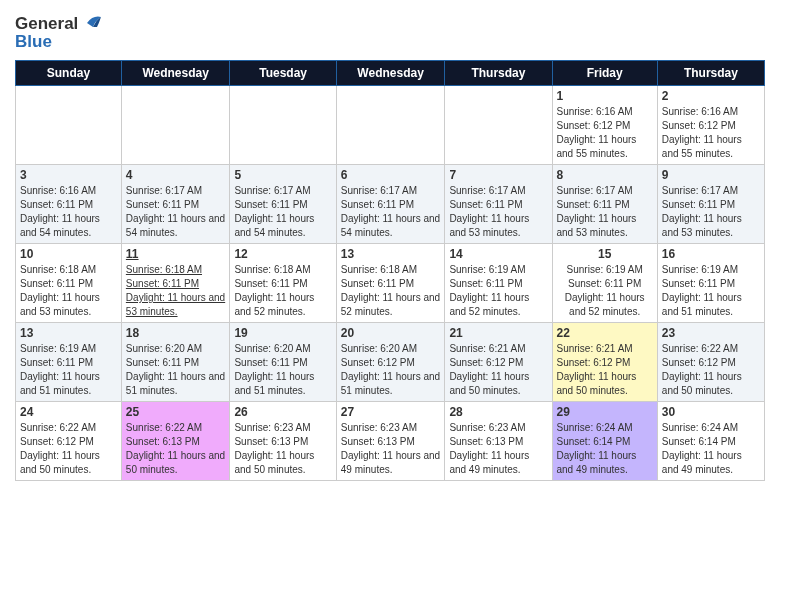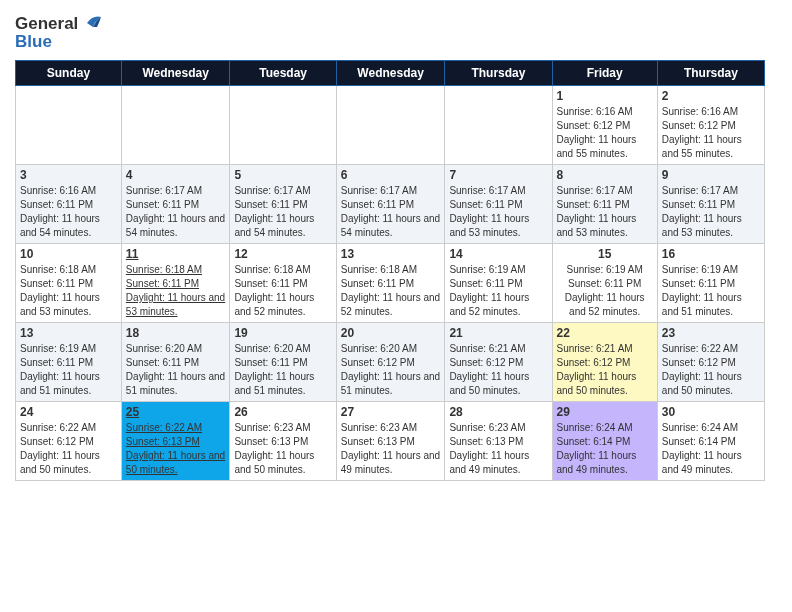--- a/index.html
+++ b/index.html
@@ -225,21 +225,21 @@
           <td style="background: rgb(240, 244, 248);">
             <span class="day-num">23</span>
             <div class="day-info">Sunrise: 6:22 AM<br>Sunset: 6:12 PM<br>Daylight: 11 hours and 50 minutes.</div>
           </td>
         </tr>
         <tr>
           <td style="background: rgb(255, 255, 255);">
             <span class="day-num">24</span>
             <div class="day-info">Sunrise: 6:22 AM<br>Sunset: 6:12 PM<br>Daylight: 11 hours and 50 minutes.</div>
           </td>
-          <td style="background: #0ea5e9; text-decoration: underline;">
+          <td style="background: #f0abfc;">
             <span class="day-num">25</span>
             <div class="day-info">Sunrise: 6:22 AM<br>Sunset: 6:13 PM<br>Daylight: 11 hours and 50 minutes.</div>
           </td>
           <td style="background: rgb(255, 255, 255);">
             <span class="day-num">26</span>
             <div class="day-info">Sunrise: 6:23 AM<br>Sunset: 6:13 PM<br>Daylight: 11 hours and 50 minutes.</div>
           </td>
           <td style="background: rgb(255, 255, 255);">
             <span class="day-num">27</span>
             <div class="day-info">Sunrise: 6:23 AM<br>Sunset: 6:13 PM<br>Daylight: 11 hours and 49 minutes.</div>

